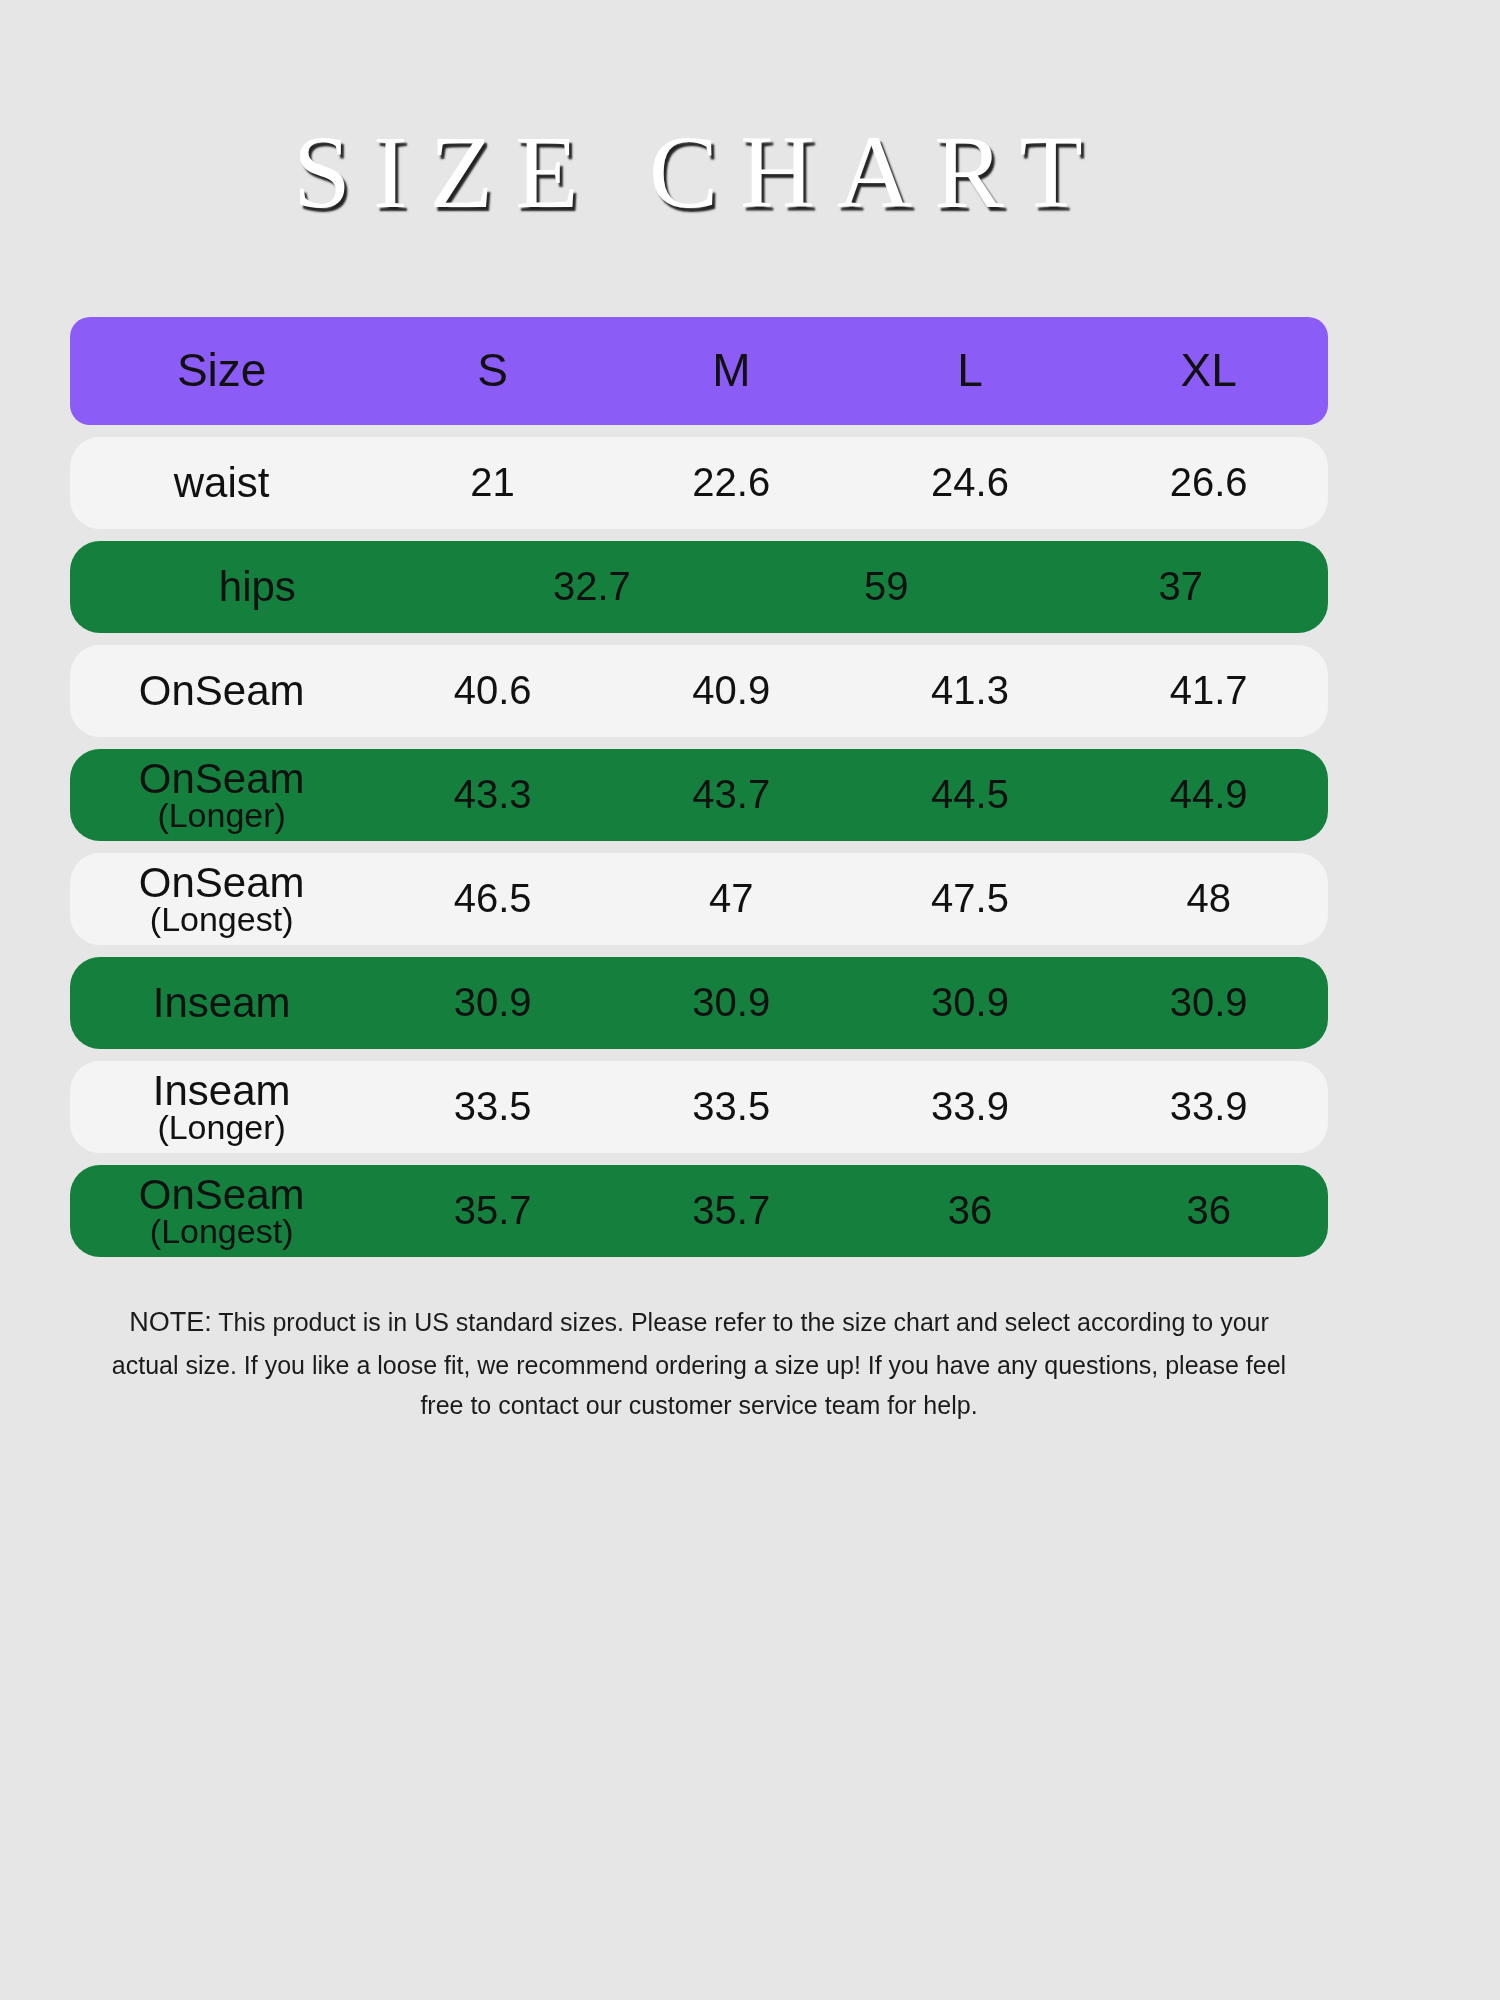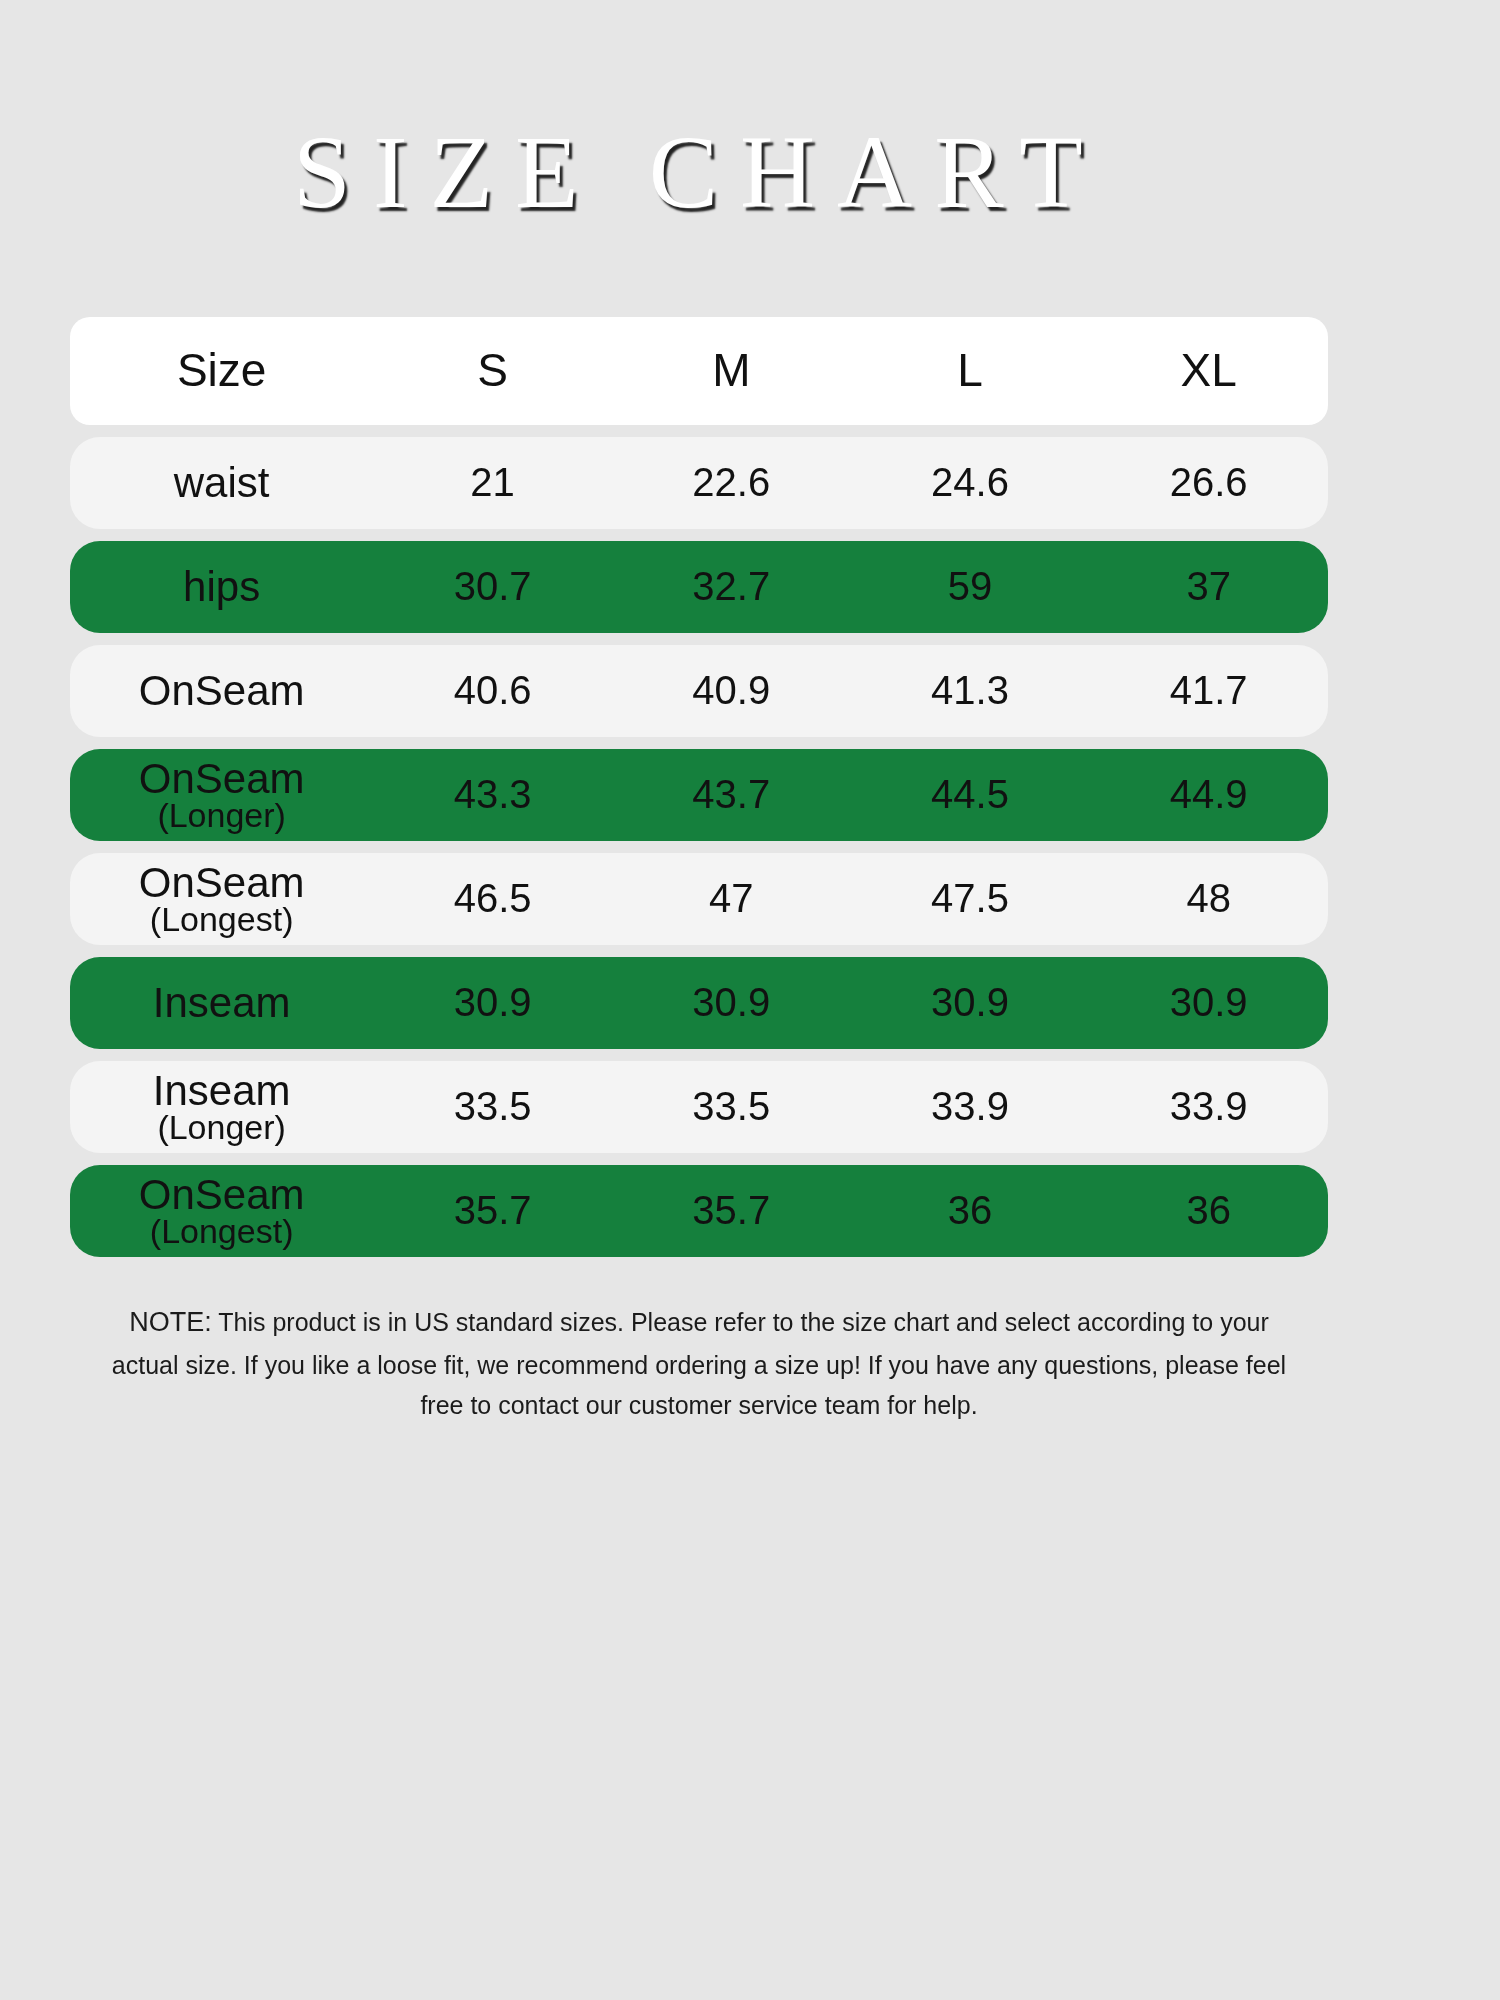--- a/index.html
+++ b/index.html
@@ -46,21 +46,21 @@
     min-height: 92px;
     box-sizing: border-box;
   }
   .row.dark {
     background: #15803d;
   }
   .row.light {
     background: #f4f4f4;
   }
   .row.header {
-    background: #ffffff;
+    background: #8b5cf6;
     min-height: 108px;
     border-radius: 20px;
   }
   .cell {
     text-align: center;
     font-size: 40px;
     color: #111111;
     flex: 1 1 0;
     padding: 6px 4px;
     line-height: 1.08;
@@ -116,21 +116,20 @@
       <div class="cell">21</div>
       <div class="cell">22.6</div>
       <div class="cell">24.6</div>
       <div class="cell">26.6</div>
     </div>
 
     <div class="row dark">
       <div class="cell label">
         <span>hips</span>
       </div>
-      <div class="cell">30.7</div>
       <div class="cell">32.7</div>
       <div class="cell">59</div>
       <div class="cell">37</div>
     </div>
 
     <div class="row light">
       <div class="cell label">
         <span>OnSeam</span>
       </div>
       <div class="cell">40.6</div>

